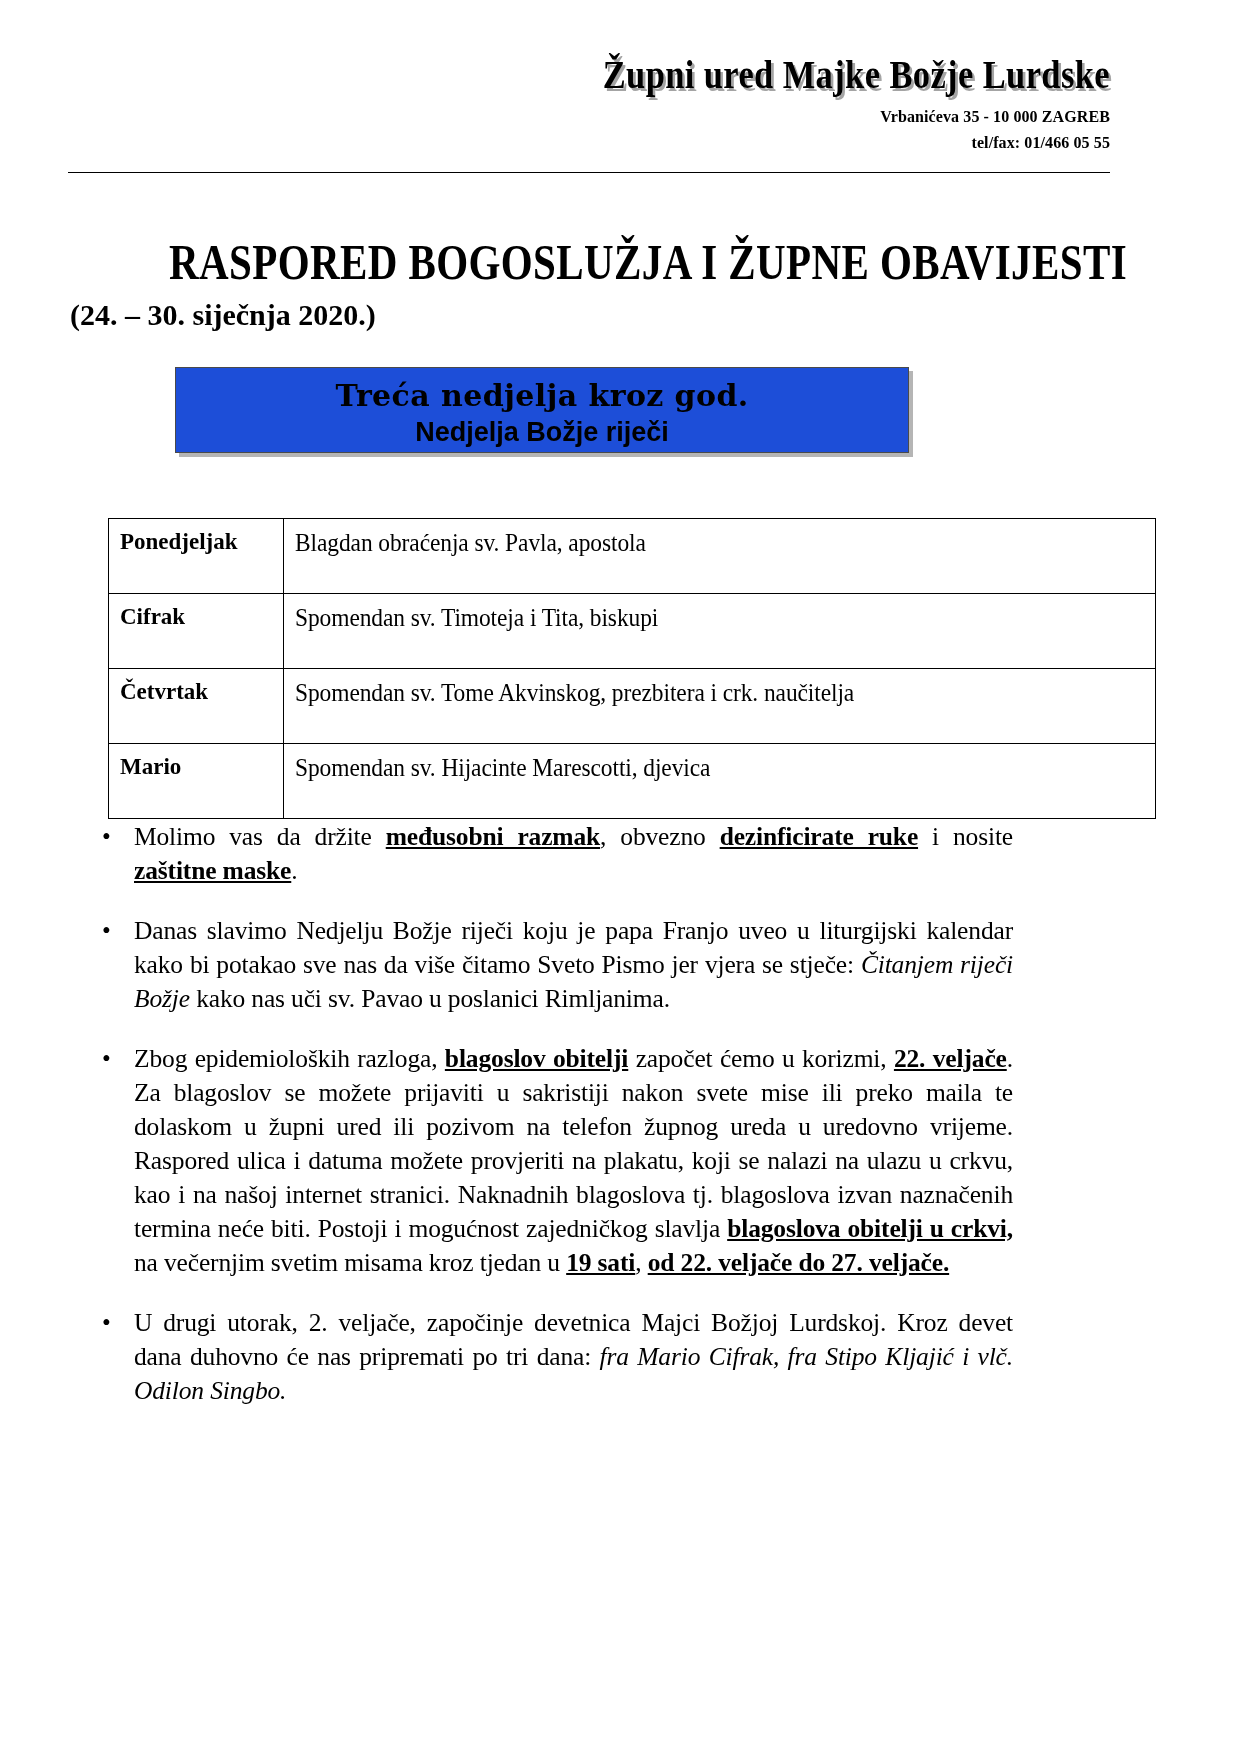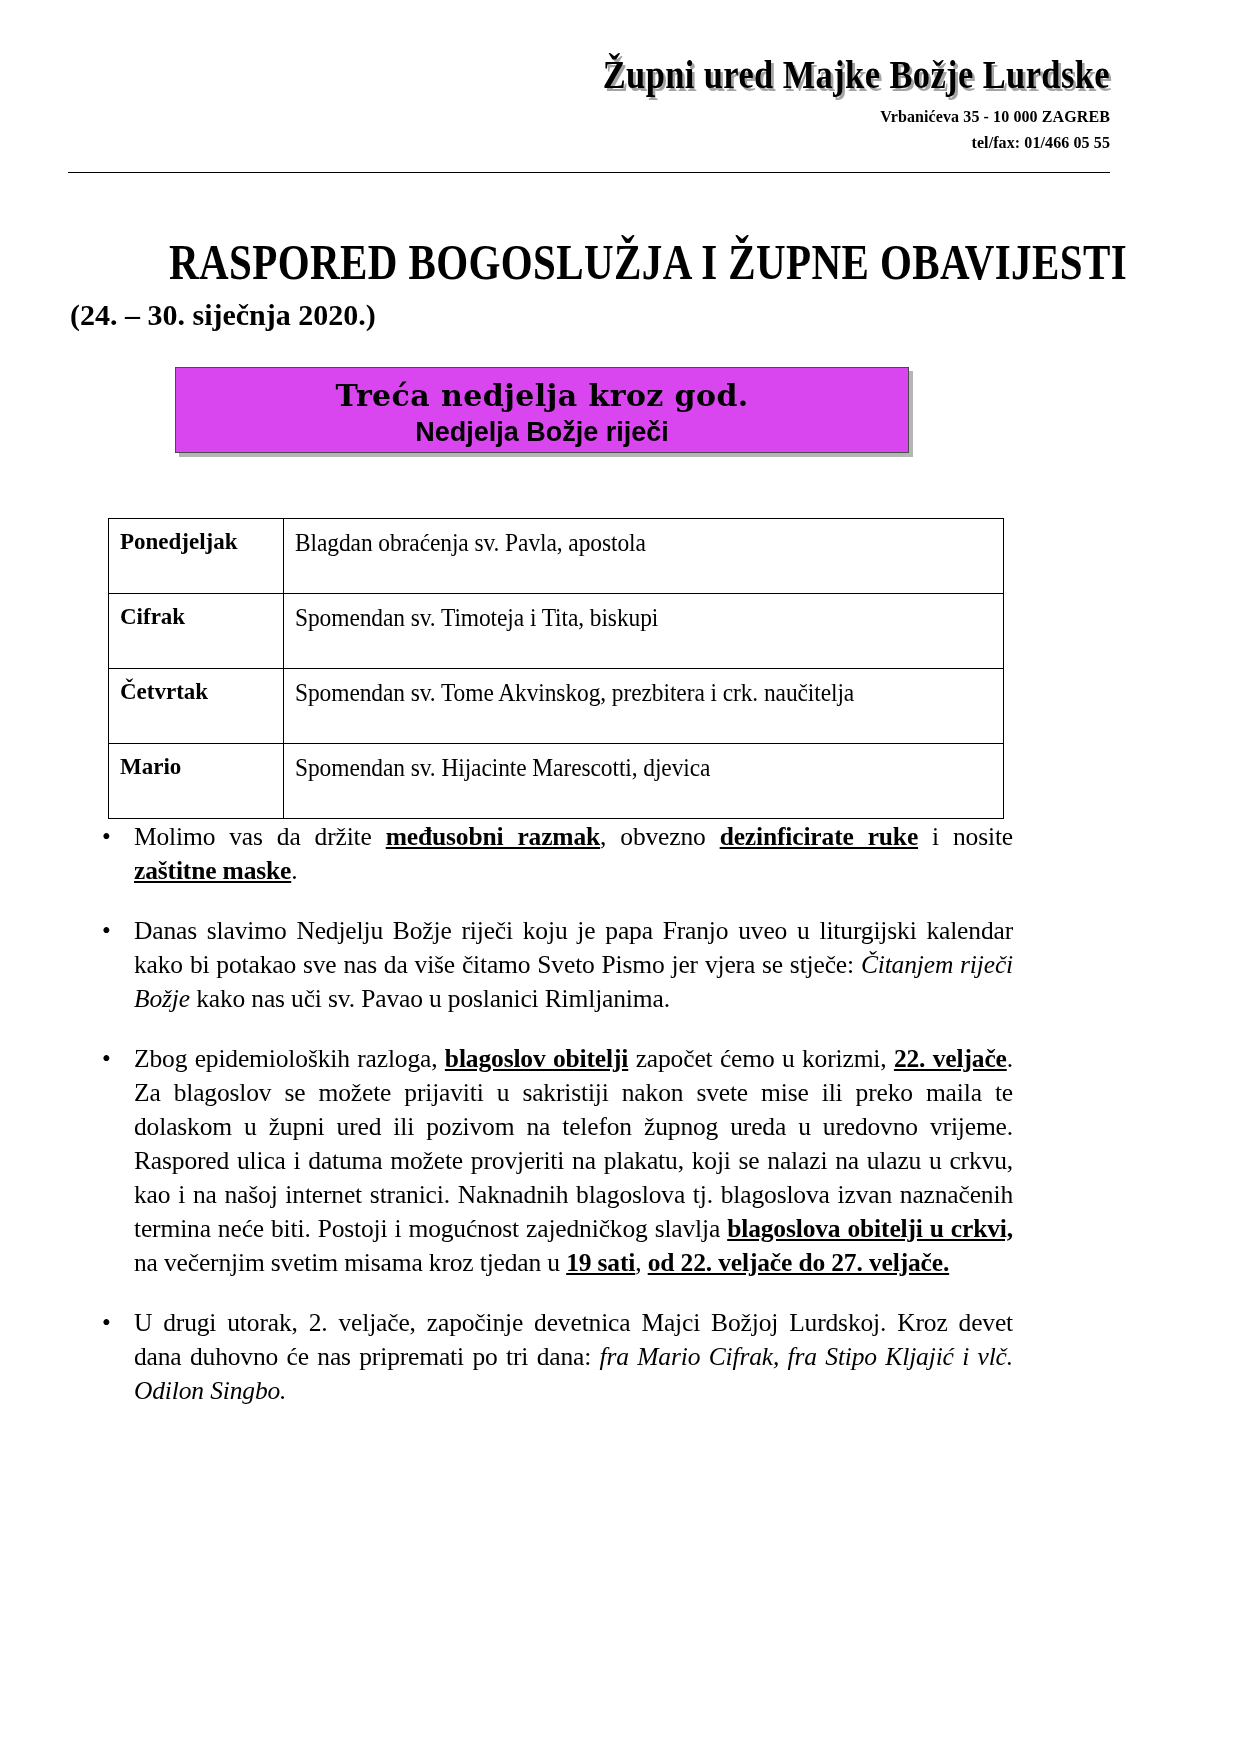--- a/index.html
+++ b/index.html
@@ -89,21 +89,21 @@
     line-height: 38px;
   }
 
   
   .feast-box {
     position: absolute;
     left: 175px;
     top: 367px;
     width: 734px;
     height: 86px;
-    background: #d946ef;
+    background: #1d4ed8;
     border: 1.2px solid #4a4a4a;
     box-shadow: 4px 4px 0 rgba(120,120,120,0.55);
     box-sizing: border-box;
     text-align: center;
   }
   .feast-line1 {
     font-family: "DejaVu Serif", "Liberation Serif", serif;
     font-weight: bold;
     font-size: 30px;
     line-height: 34px;
@@ -116,21 +116,21 @@
     font-size: 27px;
     line-height: 28px;
     margin-top: 5px;
   }
 
   
   .week-table {
     position: absolute;
     left: 108px;
     top: 518px;
-    width: 896px;
+    width: 1048px;
     border-collapse: collapse;
     table-layout: fixed;
   }
   .week-table td {
     border: 1.1px solid #000000;
     vertical-align: top;
     padding: 9px 8px 9px 11px;
     height: 56px;
   }
   .week-table td.day {

